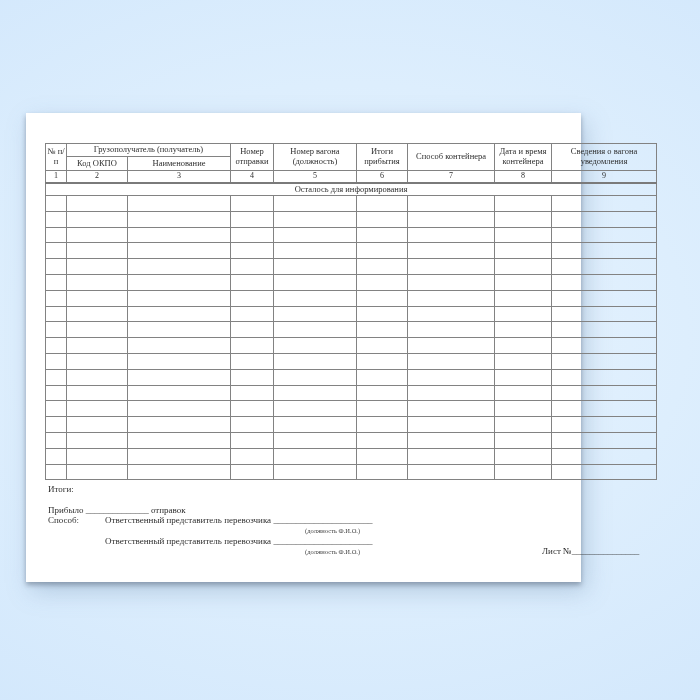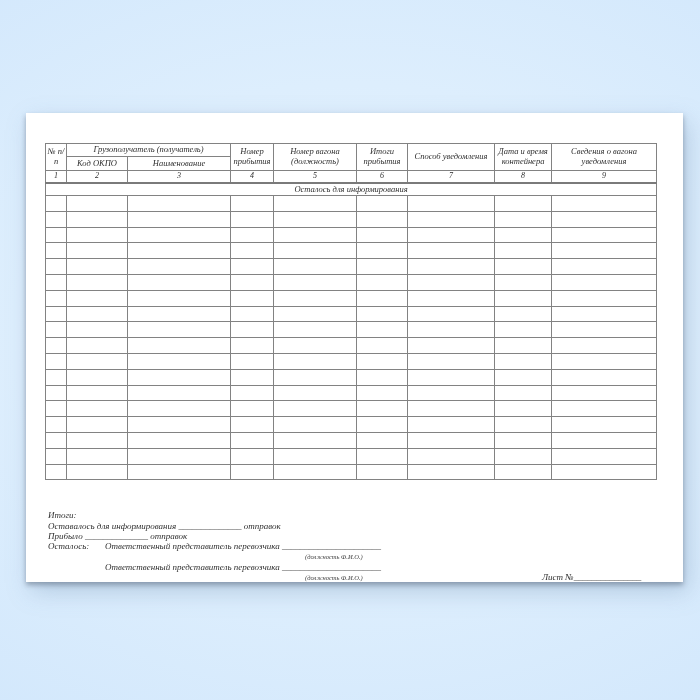--- a/index.html
+++ b/index.html
@@ -13,26 +13,25 @@
     background: radial-gradient(ellipse 120% 90% at 50% 48%,
                 #e9f4fe 0%, #ddeefd 40%, #d3e8fc 72%, #cde4fa 100%);
     font-family: "Liberation Serif", "DejaVu Serif", serif;
     color: #333333;
     position: relative;
   }
   .paper {
     position: absolute;
     left: 26px;
     top: 113px;
-    width: 657px;
+    width: 555px;
     height: 469px;
     background: #ffffff;
     box-shadow: 0 3px 5px rgba(70, 85, 105, 0.45),
                 5px 9px 22px rgba(110, 140, 175, 0.35);
-    font-style: italic;
   }
   table.form-table {
     position: absolute;
     left: 19px;
     top: 30px;
     width: 611px;
     border-collapse: collapse;
     table-layout: fixed;
   }
   .form-table th, .form-table td {
@@ -57,21 +56,20 @@
     top: 371px;
     width: 657px;
     height: 96px;
     font-size: 9px;
   }
   .fl {
     position: absolute;
     white-space: nowrap;
     line-height: 10px;
     color: #2e2e2e;
-    margin-top: 26px;
   }
   .hint {
     font-size: 6.5px;
     color: #3c3c3c;
   }
 </style>
 </head>
 <body>
 
 <div class="paper">
@@ -85,24 +83,24 @@
         <col style="width:83px">
         <col style="width:51px">
       <col style="width:87px">
         <col style="width:57px">
         <col style="width:105px">
     </colgroup>
     <thead>
       <tr class="hdr-top">
         <th rowspan="2">№ п/п</th>
         <th colspan="2">Грузополучатель (получатель)</th>
-        <th rowspan="2">Номер прибытия</th>
+        <th rowspan="2">Номер отправки</th>
         <th rowspan="2">Номер вагона (должность)</th>
         <th rowspan="2">Итоги прибытия</th>
-        <th rowspan="2">Способ уведомления</th>
+        <th rowspan="2">Способ контейнера</th>
         <th rowspan="2">Дата и время контейнера</th>
         <th rowspan="2">Сведения о вагона уведомления</th>
       </tr>
       <tr class="hdr-bot">
         <th>Код ОКПО</th>
         <th>Наименование</th>
       </tr>
       <tr class="nums">
         <td>1</td>
         <td>2</td>
@@ -316,33 +314,28 @@
           <td></td>
           <td></td>
           <td></td>
         </tr>
       </tbody>
   </table>
 
   <div class="footer">
     <div class="fl" style="left:22px; top:0px">Итоги:</div>
 
-    <div class="fl" style="left:22px; top:11px">
-      <span>Оставалось для информирования</span>
-      <span>______________</span>
-      <span>отправок</span>
-    </div>
 
     <div class="fl" style="left:22px; top:21px">
       <span>Прибыло</span>
       <span>______________</span>
       <span>отправок</span>
     </div>
 
-    <div class="fl" style="left:22px; top:31px">Осталось:</div>
+    <div class="fl" style="left:22px; top:31px">Способ:</div>
     <div class="fl" style="left:79px; top:31px">
       <span>Ответственный представитель перевозчика</span>
       <span>______________________</span>
     </div>
     <div class="fl hint" style="left:279px; top:42px">(должность Ф.И.О.)</div>
 
     <div class="fl" style="left:79px; top:52px">
       <span>Ответственный представитель перевозчика</span>
       <span>______________________</span>
     </div>

